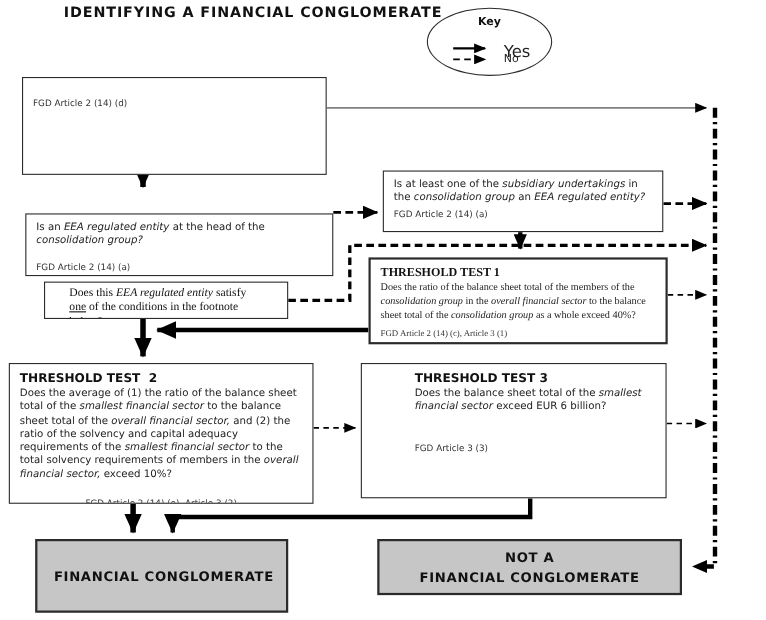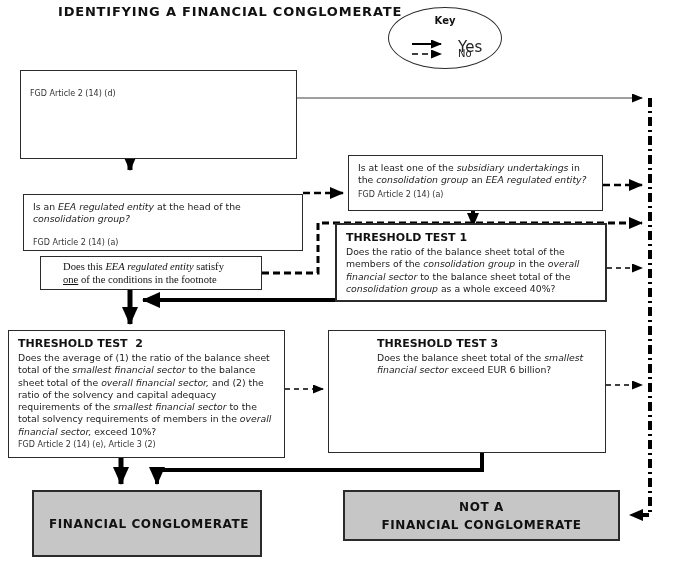--- a/index.html
+++ b/index.html
@@ -86,35 +86,36 @@
 
   <div class="box" style="left:348px;top:155px;width:255px;height:56px;">
     <p class="qt"><span>Is at least one of the </span><i>subsidiary undertakings</i><span> in the </span><i>consolidation group</i><span> an </span><i>EEA regulated entity?</i></p>
     <p class="ref" style="margin-top:3px;">FGD Article 2 (14) (a)</p>
   </div>
 
   <div class="box serifbox" style="left:40px;top:256px;width:222px;height:34px;border-width:1.5px;">
     <p class="qt"><span>Does this </span><i>EEA regulated entity</i><span> satisfy </span><span class="u">one</span><span> of the conditions in the footnote below?</span></p>
   </div>
 
-  <div class="box" style="left:335px;top:223px;width:272px;height:79px;border-width:2px;">
+  <div class="box" style="left:335px;top:234px;width:272px;height:79px;border-width:2px;font-family:Liberation Serif, serif;">
     <h3 class="tt-head">THRESHOLD TEST 1</h3>
     <p class="qt"><span>Does the ratio of the balance sheet total of the members of the </span><i>consolidation group</i><span> in the </span><i>overall financial sector</i><span> to the balance sheet total of the </span><i>consolidation group</i><span> as a whole exceed 40%?</span></p>
     <p class="ref" style="margin-top:5px;">FGD Article 2 (14) (c), Article 3 (1)</p>
   </div>
 
   <div class="box" style="left:8px;top:330px;width:277px;height:128px;">
     <h3 class="tt-head">THRESHOLD TEST  2</h3>
     <p class="qt"><span>Does the average of (1) the ratio of the balance sheet total of the </span><i>smallest financial sector</i><span> to the balance sheet total of the </span><i>overall financial sector,</i><span> and (2) the ratio of the solvency and capital adequacy requirements of the </span><i>smallest financial sector</i><span> to the total solvency requirements of members in the </span><i>overall financial sector,</i><span> exceed 10%?</span></p>
-    <p class="ref" style="margin-top:2px;">FGD Article 2 (14) (e), Article 3 (2)</p>
+    <p class="ref" style="margin-top:15px;text-align:center;">FGD Article 2 (14) (e), Article 3 (2)</p>
   </div>
 
   <div class="box" style="left:328px;top:330px;width:278px;height:123px;padding-left:48px;">
     <h3 class="tt-head">THRESHOLD TEST 3</h3>
     <p class="qt"><span>Does the balance sheet total of the </span><i>smallest financial sector</i><span> exceed EUR 6 billion?</span></p>
+    <p class="ref" style="margin-top:26px;">FGD Article 3 (3)</p>
   </div>
 
   <div class="outcome left" style="left:32px;top:490px;width:230px;height:67px;">
     <span>FINANCIAL CONGLOMERATE</span>
   </div>
 
   <div class="outcome center" style="left:343px;top:490px;width:277px;height:51px;">
     <span>
         <span style="display:block;">NOT A</span>
         <span style="display:block;">FINANCIAL CONGLOMERATE</span>

